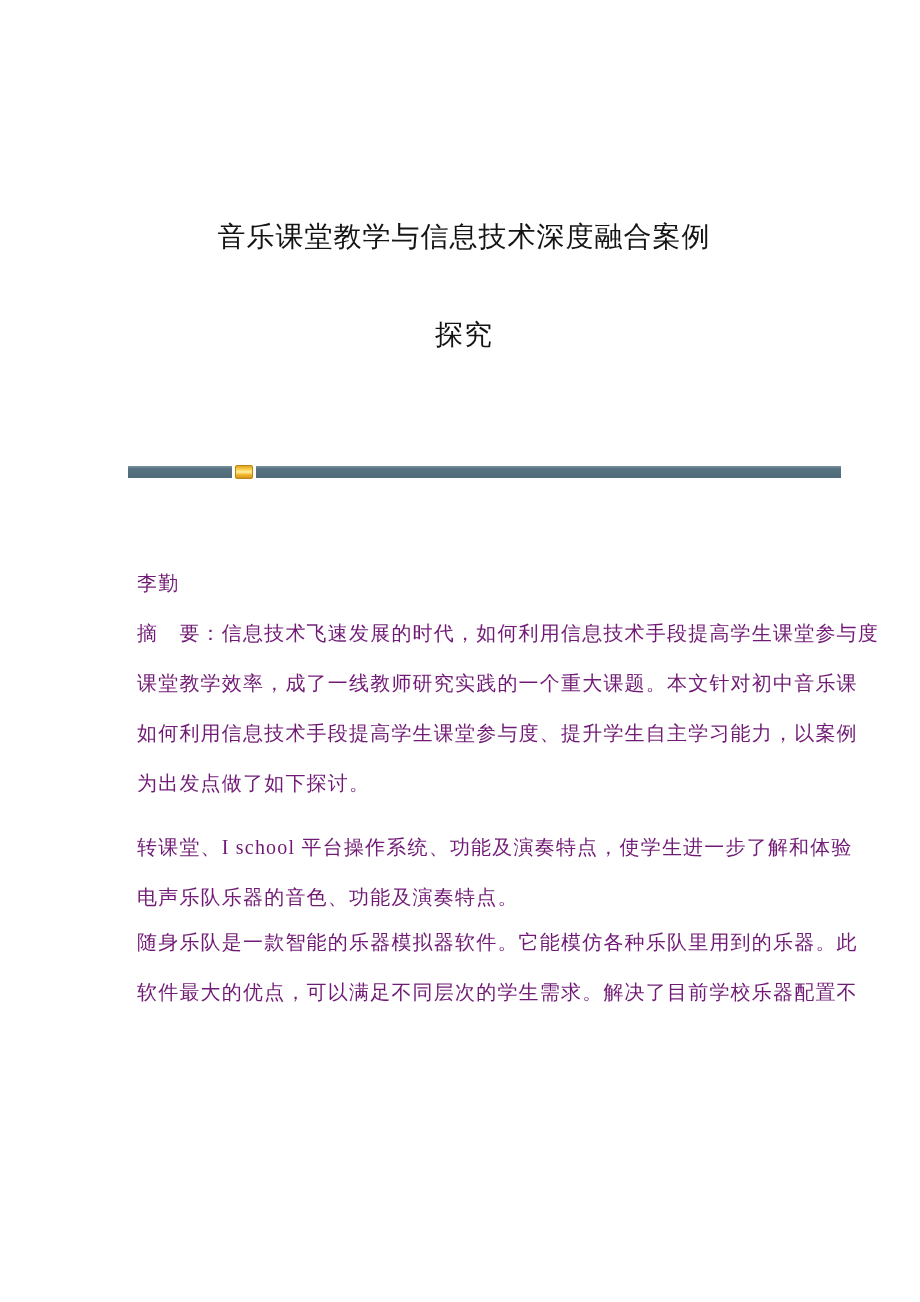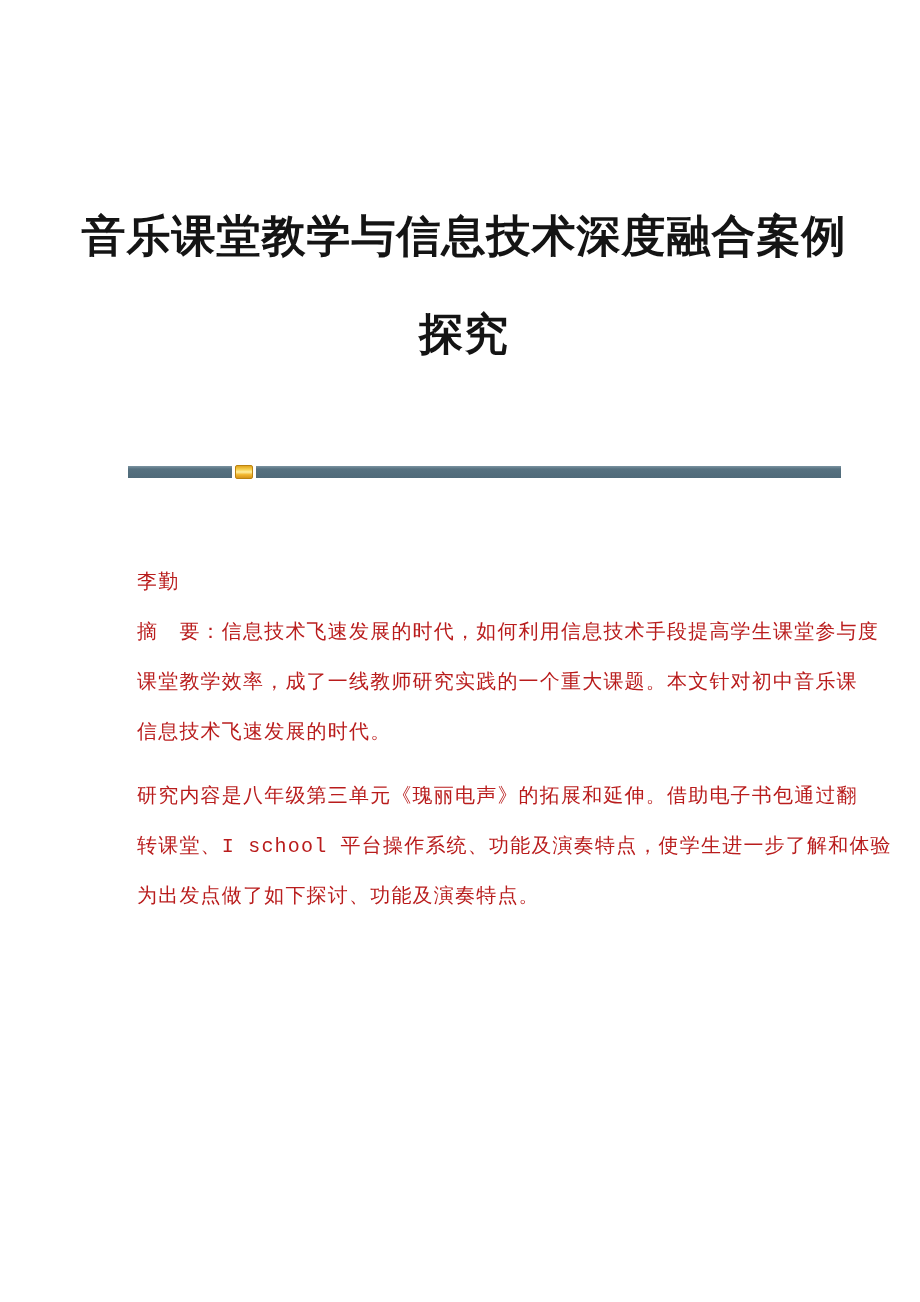--- a/index.html
+++ b/index.html
@@ -16,23 +16,23 @@
     overflow: hidden;
   }
 
   
   .title {
     position: absolute;
     top: 188px;
     left: 60px;
     right: 52px;
     text-align: center;
-    font-size: 44px;
+    font-size: 28px;
     line-height: 98px;
-    font-weight: 700;
+    font-weight: 400;
     color: #141414;
   }
   .title-line { display: block; letter-spacing: 1px; }
 
   
   .divider {
     position: absolute;
     top: 464px;
     left: 128px;
     width: 713px;
@@ -58,22 +58,21 @@
 
   
   .body-text {
     position: absolute;
     left: 137px;
     width: 664px;
     top: 558px;
     font-size: 20px;
     line-height: 50px;
     letter-spacing: 1.2px;
-    color: #b91c1c;
-    font-family: Liberation Mono, monospace;
+    color: #701a75;
   }
   .line { display: block; height: 50px; white-space: nowrap; }
   .para1 { margin-top: 14px; }
   .para2 { margin-top: -5px; }
 </style>
 </head>
 <body>
 
 <div class="page">
 
@@ -90,27 +89,31 @@
 
   <div class="body-text">
 
     <p>
       <span class="line">李勤</span>
     </p>
 
     <p>
       <span class="line">摘　要：信息技术飞速发展的时代，如何利用信息技术手段提高学生课堂参与度</span>
       <span class="line">课堂教学效率，成了一线教师研究实践的一个重大课题。本文针对初中音乐课</span>
-      <span class="line">信息技术飞速发展的时代。</span>
+      <span class="line">如何利用信息技术手段提高学生课堂参与度、提升学生自主学习能力，以案例</span>
+      <span class="line">为出发点做了如下探讨。</span>
     </p>
 
 
 
     <p class="para1">
-      <span class="line">研究内容是八年级第三单元《瑰丽电声》的拓展和延伸。借助电子书包通过翻</span>
       <span class="line">转课堂、I school 平台操作系统、功能及演奏特点，使学生进一步了解和体验</span>
-      <span class="line">为出发点做了如下探讨、功能及演奏特点。</span>
+      <span class="line">电声乐队乐器的音色、功能及演奏特点。</span>
     </p>
 
+    <p class="para2">
+      <span class="line">随身乐队是一款智能的乐器模拟器软件。它能模仿各种乐队里用到的乐器。此</span>
+      <span class="line">软件最大的优点，可以满足不同层次的学生需求。解决了目前学校乐器配置不</span>
+    </p>
 
   </div>
 
 </div>
 
 </body></html>

